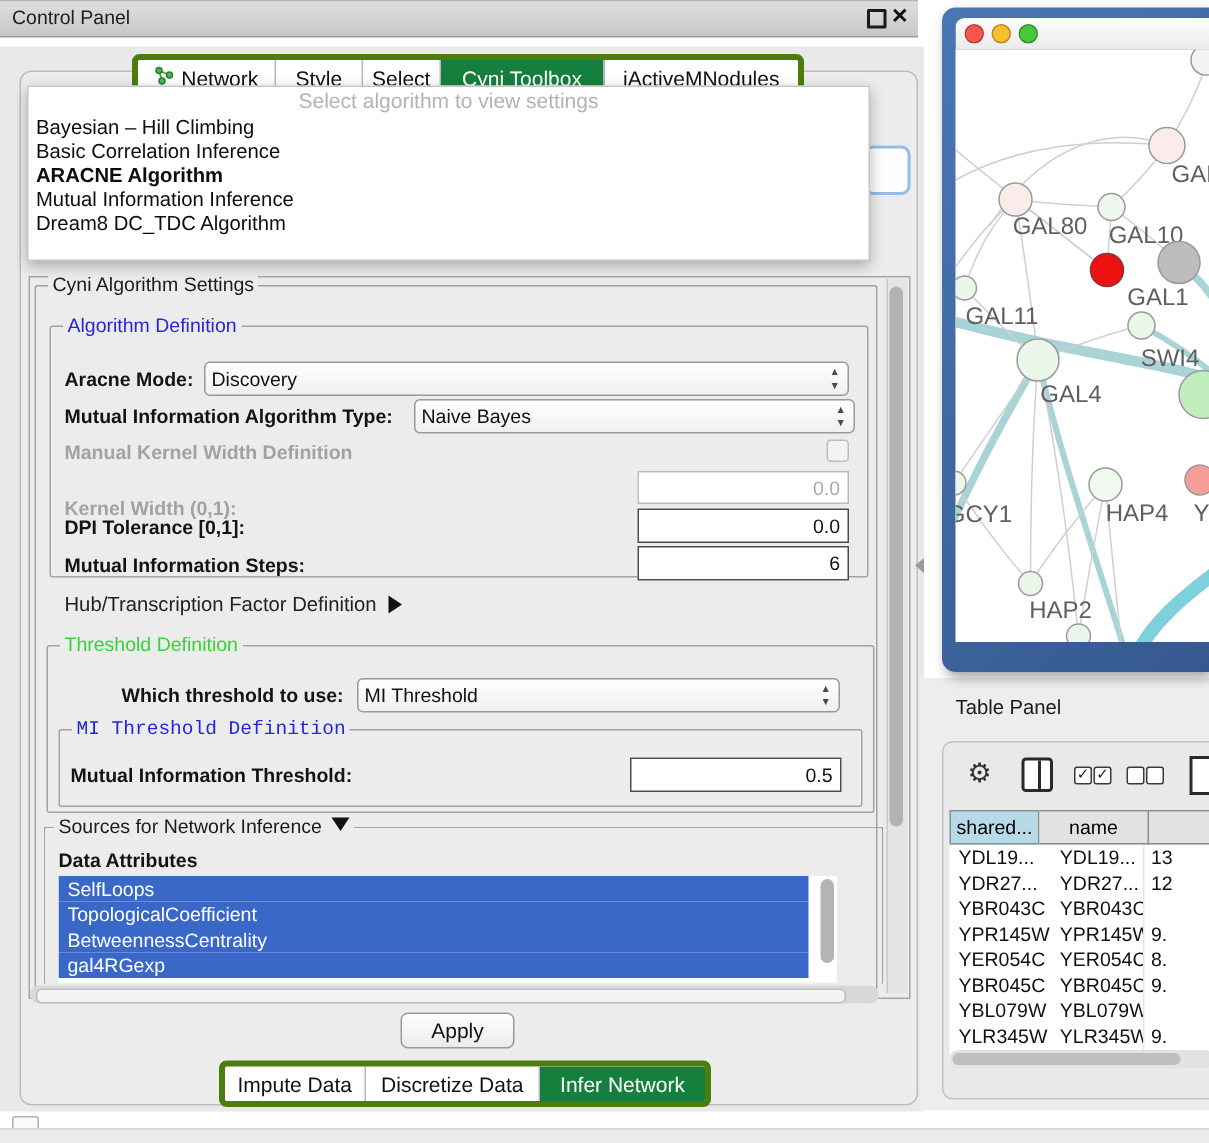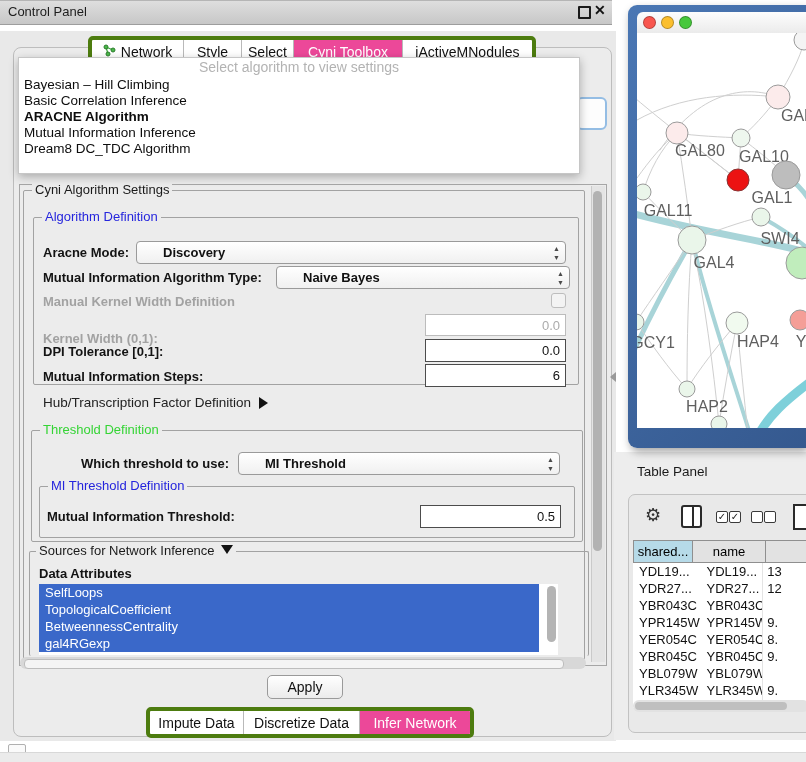--- a/index.html
+++ b/index.html
@@ -18,21 +18,21 @@
   .cp-body{left:0;top:31px;width:616px;height:710px;background:#e9e9e9;}
   .cp-inner{left:13px;top:47px;width:597px;height:688px;background:#ececec;
     border:1px solid #bdbdbd;border-radius:8px;}
 
   
   .seg-control{position:absolute;display:flex;height:23px;border:4px solid #4d7c0f;
     border-radius:5px;background:#fff;overflow:hidden;z-index:5;}
   .seg{display:flex;align-items:center;justify-content:center;gap:5px;
     font-size:14px;color:#111;border-right:1px solid #b9b9b9;box-sizing:border-box;}
   .seg:last-child{border-right:none;}
-  .seg.selected{background:#ec4899;color:#fff;}
+  .seg.selected{background:#15803d;color:#fff;}
   #top-tabs{left:88px;top:36px;}
   #top-tabs .seg:nth-child(1){width:92px;}
   #top-tabs .seg:nth-child(2){width:58px;}
   #top-tabs .seg:nth-child(3){width:52px;}
   #top-tabs .seg:nth-child(4){width:109px;}
   #top-tabs .seg:nth-child(5){width:129px;}
   #bottom-tabs{left:146px;top:707px;}
   #bottom-tabs .seg:nth-child(1){width:94px;}
   #bottom-tabs .seg:nth-child(2){width:116px;}
   #bottom-tabs .seg:nth-child(3){width:110px;}
@@ -51,21 +51,21 @@
   .vsb-track{left:591px;top:186px;width:13px;height:476px;background:#e4e4e4;border-left:1px solid #cacaca;}
   .vsb-thumb{left:593px;top:191px;width:9px;height:360px;background:#b2b2b2;border-radius:5px;}
   .group{position:absolute;border:1px solid #a2a2a2;border-radius:2px;}
   .group-label{position:absolute;font-size:13px;background:#ececec;padding:0 3px;line-height:14px;white-space:nowrap;}
   .lbl-black{color:#1a1a1a;} .lbl-blue{color:#2525dd;} .lbl-green{color:#35d435;}
   .flabel{position:absolute;font-size:13px;font-weight:bold;color:#131313;white-space:nowrap;}
   .flabel.dis{color:#a2a2a2;}
   .flabel.plain{font-weight:normal;color:#222;}
   .combo{position:absolute;background:linear-gradient(#ffffff,#f0f0f0);border:1px solid #9a9a9a;
     border-radius:4px;font-size:13px;color:#111;display:flex;align-items:center;
-    padding-left:26px;box-sizing:border-box;font-weight:bold;}
+    padding-left:4px;box-sizing:border-box;}
   .stepper{position:absolute;right:5px;top:2px;display:flex;flex-direction:column;
     align-items:center;color:#4a4a4a;font-size:7px;line-height:9px;}
   .tfield{position:absolute;background:#fff;border:1.5px solid #4c4c4c;font-size:13px;color:#111;
     display:flex;align-items:center;justify-content:flex-end;padding-right:5px;box-sizing:border-box;}
   .tfield.dis{border:1px solid #bcbcbc;color:#ababab;}
   .checkbox{position:absolute;width:13px;height:13px;background:#f3f3f3;border:1px solid #bdbdbd;border-radius:3px;}
   .caret-right{display:inline-block;width:0;height:0;border-left:9px solid #111;
     border-top:6px solid transparent;border-bottom:6px solid transparent;margin-left:8px;vertical-align:-2px;}
   .caret-down{display:inline-block;width:0;height:0;border-top:9px solid #111;
     border-left:6px solid transparent;border-right:6px solid transparent;margin-left:6px;vertical-align:1px;}
@@ -221,21 +221,21 @@
   <div class="group" style="left:31px;top:430px;width:550px;height:110px;">
     <span class="group-label lbl-green" style="left:8px;top:-8px;">Threshold Definition</span>
   </div>
   <span class="flabel" style="left:81px;top:456px;">Which threshold to use:</span>
   <div class="combo" style="left:238px;top:452px;width:322px;height:23px;">
     <span>MI Threshold</span>
     <span class="stepper">▲<br>▼</span>
   </div>
 
   <div class="group" style="left:39px;top:486px;width:534px;height:50px;">
-    <span class="group-label lbl-blue" style="left:8px;top:-8px;">MI Threshold Definition</span>
+    <span class="group-label lbl-blue" style="left:8px;top:-8px;font-family:Liberation Mono, monospace;">MI Threshold Definition</span>
   </div>
   <span class="flabel" style="left:47px;top:509px;">Mutual Information Threshold:</span>
   <div class="tfield" style="left:420px;top:505px;width:141px;height:23px;">
     <span>0.5</span>
   </div>
 
   <div class="group" style="left:29px;top:551px;width:558px;height:104px;border-bottom:none;">
     <span class="group-label lbl-black" style="left:6px;top:-8px;"><span>Sources for Network Inference</span><span class="caret-down"></span></span>
   </div>
   <span class="flabel" style="left:39px;top:566px;">Data Attributes</span>

